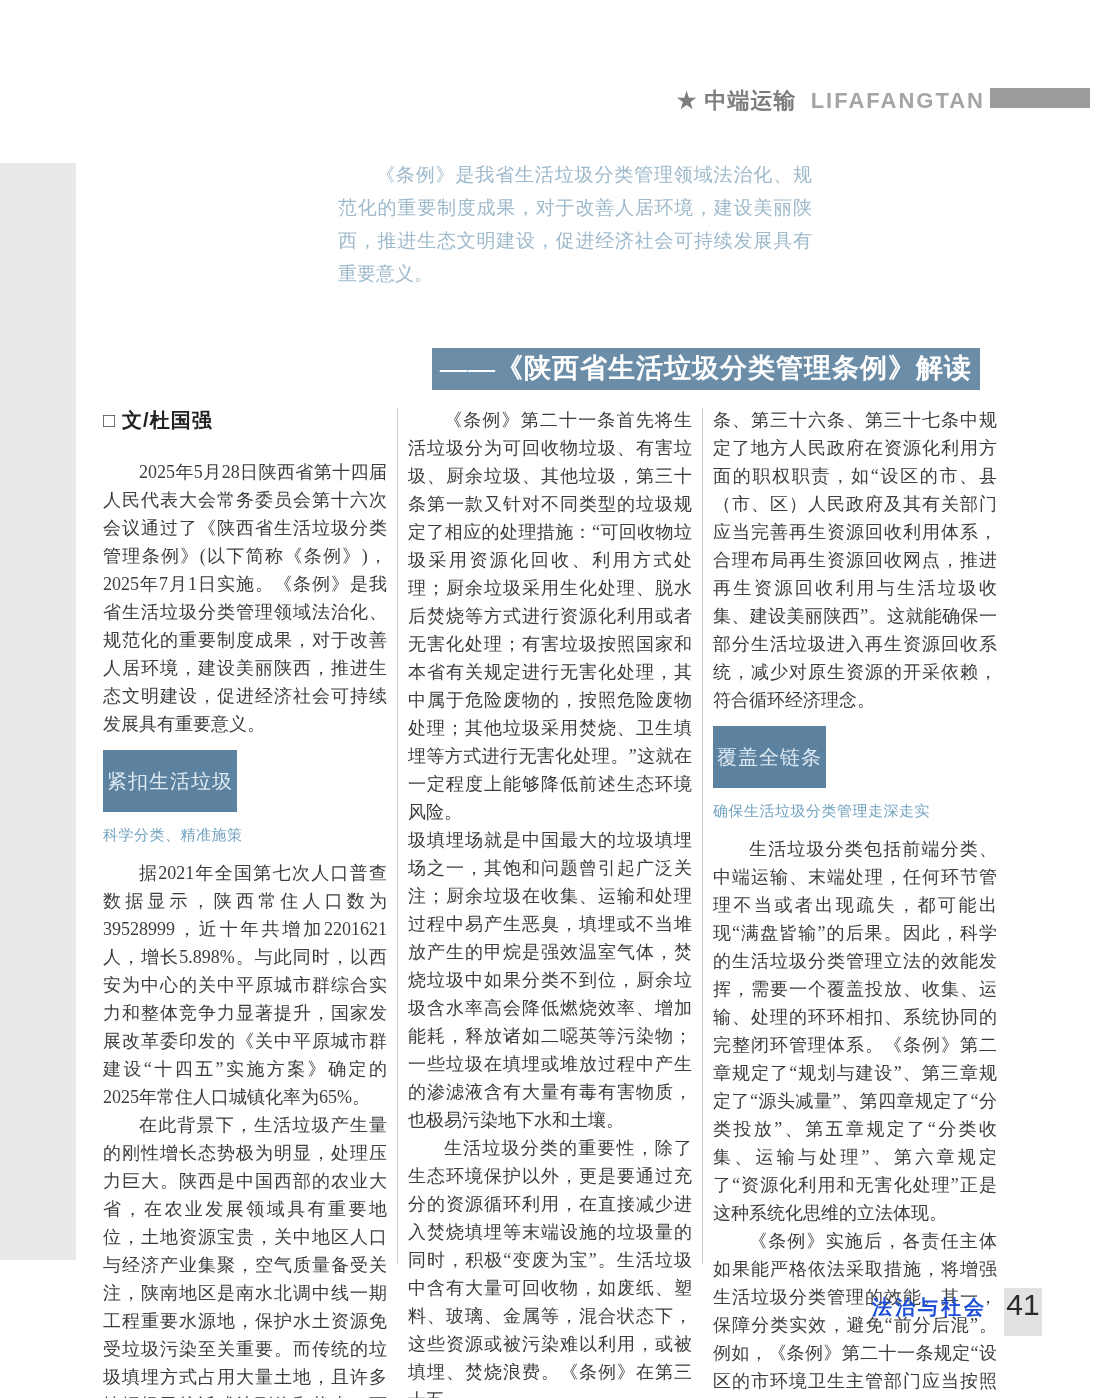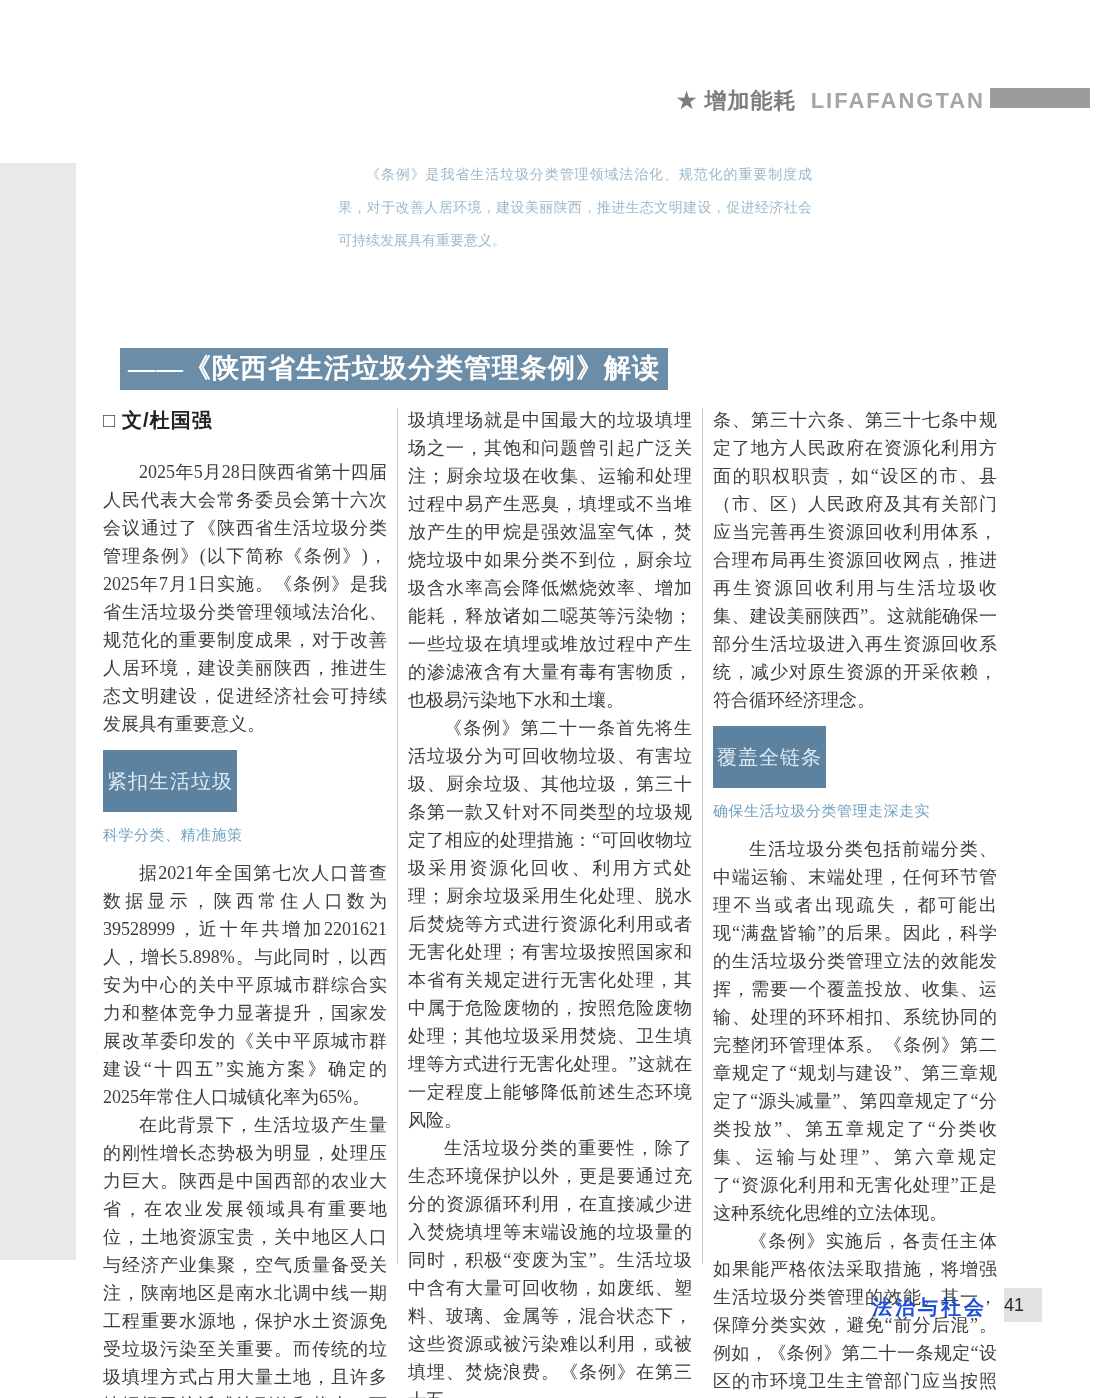--- a/index.html
+++ b/index.html
@@ -19,30 +19,30 @@
   .hdr-star { color:#7d7d7d; font-weight:bold; margin-right:2px; }
   .hdr-cn { color:#7d7d7d; font-weight:bold; letter-spacing:1px; }
   .hdr-py { color:#a5a5a5; letter-spacing:2px; margin-left:8px;font-weight:bold; }
   .hdr-bar {
     position:absolute; left:990px; top:88px; width:100px; height:20px;
     background:#9c9c9c;
   }
   
   .intro {
     position:absolute; left:338px; top:158px; width:474px;
-    font-family:"Liberation Sans", sans-serif; font-size:14px; line-height:33px;
+    font-family:"Liberation Sans", sans-serif; font-size:19px; line-height:33px;
     color:#9db9cb; text-indent:2em; text-align:justify;
   }
   
   .title {
     position:absolute; left:120px; top:286px; width:860px; margin:0;
     text-align:center; font-family:"Liberation Sans", sans-serif;
     font-size:45px; font-weight:bold; color:#6b8da7; letter-spacing:1px;
   }
-  .subtitle-wrap { position:absolute; left:120px; top:348px; width:860px; text-align:left; }
+  .subtitle-wrap { position:absolute; left:120px; top:348px; width:860px; text-align:right; }
   .subtitle {
     display:inline-block; background:#6b8da7; color:#ffffff;
     font-family:"Liberation Serif", serif; font-size:27px; font-weight:bold;
     padding:2px 8px 4px 8px; letter-spacing:1px;
   }
   
   .columns { position:absolute; left:103px; top:406px; width:894px; display:flex; gap:21px; }
   .col {
     width:284px; font-size:18px; line-height:28px; color:#3d3d3d;
     text-align:justify; text-justify:inter-ideograph;
@@ -63,35 +63,35 @@
   .rule { position:absolute; top:408px; width:1px; height:856px; background:#c9c9c9; }
   .rule1 { left:397px; }
   .rule2 { left:702px; }
   
   .footer-journal {
     position:absolute; top:1294px; right:113px;
     font-family:"Liberation Sans", sans-serif; font-size:20px; font-weight:bold;
     color:#1d4ed8; letter-spacing:3px;
   }
   .footer-page {
-    position:absolute; left:1004px; top:1288px; width:38px; height:34px;
+    position:absolute; left:1004px; top:1288px; width:38px; height:48px;
     background:#e2e2e2; color:#2a2a2a; font-family:"Liberation Sans", sans-serif;
-    font-size:18px; line-height:34px;
+    font-size:30px; text-align:center; line-height:34px;
   }
 </style>
 </head>
 <body>
 
 <div class="page">
 
   <div class="left-strip"></div>
 
   <div class="hdr-text">
     <span class="hdr-star">★</span>
-    <span class="hdr-cn">增加能耗</span>
+    <span class="hdr-cn">中端运输</span>
     <span class="hdr-py">LIFAFANGTAN</span>
   </div>
   <div class="hdr-bar"></div>
 
   <div class="intro">《条例》是我省生活垃圾分类管理领域法治化、规范化的重要制度成果，对于改善人居环境，建设美丽陕西，推进生态文明建设，促进经济社会可持续发展具有重要意义。</div>
 
 
   <div class="subtitle-wrap">
     <span class="subtitle">——《陕西省生活垃圾分类管理条例》解读</span>
   </div>
@@ -105,22 +105,22 @@
       <p class="para">2025年5月28日陕西省第十四届人民代表大会常务委员会第十六次会议通过了《陕西省生活垃圾分类管理条例》(以下简称《条例》)，2025年7月1日实施。《条例》是我省生活垃圾分类管理领域法治化、规范化的重要制度成果，对于改善人居环境，建设美丽陕西，推进生态文明建设，促进经济社会可持续发展具有重要意义。</p>
       <div class="sec-heading">
         <span class="sec-hl">紧扣生活垃圾</span>
         <div class="sec-sub">科学分类、精准施策</div>
       </div>
       <p class="para">据2021年全国第七次人口普查数据显示，陕西常住人口数为39528999，近十年共增加2201621人，增长5.898%。与此同时，以西安为中心的关中平原城市群综合实力和整体竞争力显著提升，国家发展改革委印发的《关中平原城市群建设“十四五”实施方案》确定的2025年常住人口城镇化率为65%。</p>
       <p class="para">在此背景下，生活垃圾产生量的刚性增长态势极为明显，处理压力巨大。陕西是中国西部的农业大省，在农业发展领域具有重要地位，土地资源宝贵，关中地区人口与经济产业集聚，空气质量备受关注，陕南地区是南水北调中线一期工程重要水源地，保护水土资源免受垃圾污染至关重要。而传统的垃圾填埋方式占用大量土地，且许多填埋场已接近或达到饱和状态，西安江村沟垃</p>
     </div>
 
     <div class="col">
+      <p class="para">《条例》第二十一条首先将生活垃圾分为可回收物垃圾、有害垃圾、厨余垃圾、其他垃圾，第三十条第一款又针对不同类型的垃圾规定了相应的处理措施：“可回收物垃圾采用资源化回收、利用方式处理；厨余垃圾采用生化处理、脱水后焚烧等方式进行资源化利用或者无害化处理；有害垃圾按照国家和本省有关规定进行无害化处理，其中属于危险废物的，按照危险废物处理；其他垃圾采用焚烧、卫生填埋等方式进行无害化处理。”这就在一定程度上能够降低前述生态环境风险。</p>
       <p class="para" style="text-indent:0;">圾填埋场就是中国最大的垃圾填埋场之一，其饱和问题曾引起广泛关注；厨余垃圾在收集、运输和处理过程中易产生恶臭，填埋或不当堆放产生的甲烷是强效温室气体，焚烧垃圾中如果分类不到位，厨余垃圾含水率高会降低燃烧效率、增加能耗，释放诸如二噁英等污染物；一些垃圾在填埋或堆放过程中产生的渗滤液含有大量有毒有害物质，也极易污染地下水和土壤。</p>
-      <p class="para">《条例》第二十一条首先将生活垃圾分为可回收物垃圾、有害垃圾、厨余垃圾、其他垃圾，第三十条第一款又针对不同类型的垃圾规定了相应的处理措施：“可回收物垃圾采用资源化回收、利用方式处理；厨余垃圾采用生化处理、脱水后焚烧等方式进行资源化利用或者无害化处理；有害垃圾按照国家和本省有关规定进行无害化处理，其中属于危险废物的，按照危险废物处理；其他垃圾采用焚烧、卫生填埋等方式进行无害化处理。”这就在一定程度上能够降低前述生态环境风险。</p>
       <p class="para">生活垃圾分类的重要性，除了生态环境保护以外，更是要通过充分的资源循环利用，在直接减少进入焚烧填埋等末端设施的垃圾量的同时，积极“变废为宝”。生活垃圾中含有大量可回收物，如废纸、塑料、玻璃、金属等，混合状态下，这些资源或被污染难以利用，或被填埋、焚烧浪费。《条例》在第三十五</p>
     </div>
 
     <div class="col">
       <p class="para" style="text-indent:0;">条、第三十六条、第三十七条中规定了地方人民政府在资源化利用方面的职权职责，如“设区的市、县（市、区）人民政府及其有关部门应当完善再生资源回收利用体系，合理布局再生资源回收网点，推进再生资源回收利用与生活垃圾收集、建设美丽陕西”。这就能确保一部分生活垃圾进入再生资源回收系统，减少对原生资源的开采依赖，符合循环经济理念。</p>
       <div class="sec-heading">
         <span class="sec-hl">覆盖全链条</span>
         <div class="sec-sub">确保生活垃圾分类管理走深走实</div>
       </div>
       <p class="para">生活垃圾分类包括前端分类、中端运输、末端处理，任何环节管理不当或者出现疏失，都可能出现“满盘皆输”的后果。因此，科学的生活垃圾分类管理立法的效能发挥，需要一个覆盖投放、收集、运输、处理的环环相扣、系统协同的完整闭环管理体系。《条例》第二章规定了“规划与建设”、第三章规定了“源头减量”、第四章规定了“分类投放”、第五章规定了“分类收集、运输与处理”、第六章规定了“资源化利用和无害化处理”正是这种系统化思维的立法体现。</p>

